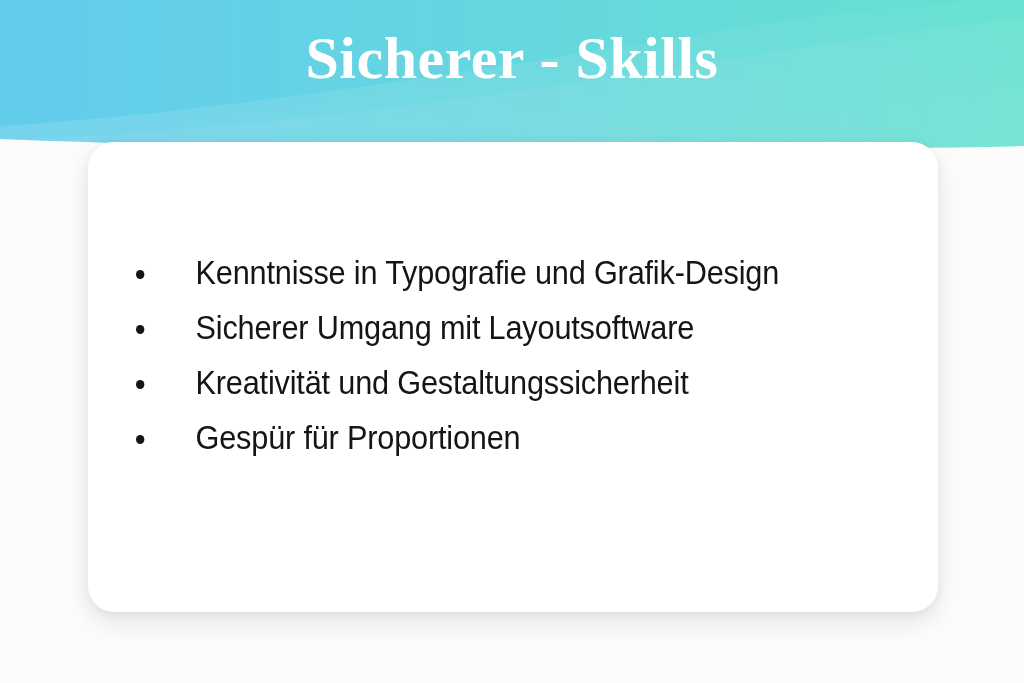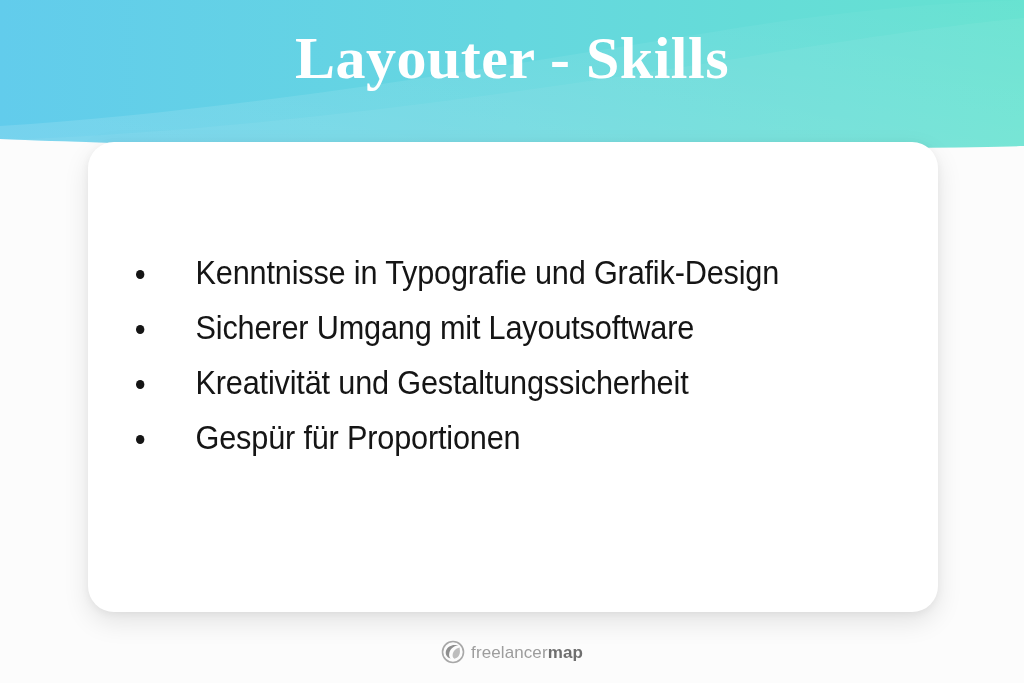--- a/index.html
+++ b/index.html
@@ -155,38 +155,26 @@
       </defs>
 
       <g clip-path="url(#hdrClip)">
         <rect x="0" y="0" width="1024" height="160" fill="url(#hdrGrad)"></rect>
 
         <path d="M0,160 L0,126 C220,112 470,72 700,34 C830,12 940,2 1024,0 L1024,160 Z" fill="url(#waveGrad)"></path>
         <path d="M0,160 L0,140 C240,132 500,96 740,58 C860,38 960,24 1024,18 L1024,160 Z" fill="#ffffff" opacity="0.05"></path>
       </g>
     </svg>
 
-    <div class="header-title">Layouter - Skills</div>
+    <div class="header-title">Sicherer - Skills</div>
   </div>
 
   <div class="card">
     <ul class="bullet-list">
       <li class="bullet-item">Kenntnisse in Typografie und Grafik-Design</li>
       <li class="bullet-item">Sicherer Umgang mit Layoutsoftware</li>
       <li class="bullet-item">Kreativität und Gestaltungssicherheit</li>
       <li class="bullet-item">Gespür für Proportionen</li>
     </ul>
   </div>
 
-  <div class="footer-logo">
-    <svg class="logo-mark" width="24" height="24" viewBox="0 0 24 24">
-      <circle cx="12" cy="12" r="10.5" fill="none" stroke="#a8a8a8" stroke-width="1.6"></circle>
-      <path d="M17.4 5.6 C12.2 6.0 8.4 9.6 8.1 14.6 C8.0 16.2 8.6 17.6 9.6 18.6
-               C5.9 17.9 3.9 14.2 5.1 10.6 C6.3 6.9 10.6 4.6 14.4 5.0 Z" fill="#8f8f8f"></path>
-      <path d="M18.6 7.4 C14.6 8.2 11.8 11.2 11.6 15.0 C11.5 16.6 12.2 18.0 13.4 18.8
-               C17.0 17.9 19.3 14.6 18.9 11.0 C18.8 9.8 18.8 8.5 18.6 7.4 Z" fill="#bdbdbd"></path>
-    </svg>
-    <div class="logo-text">
-      <span class="lt-light">freelancer</span><span class="lt-bold">map</span>
-    </div>
-  </div>
 
 </div>
 
 </body></html>

